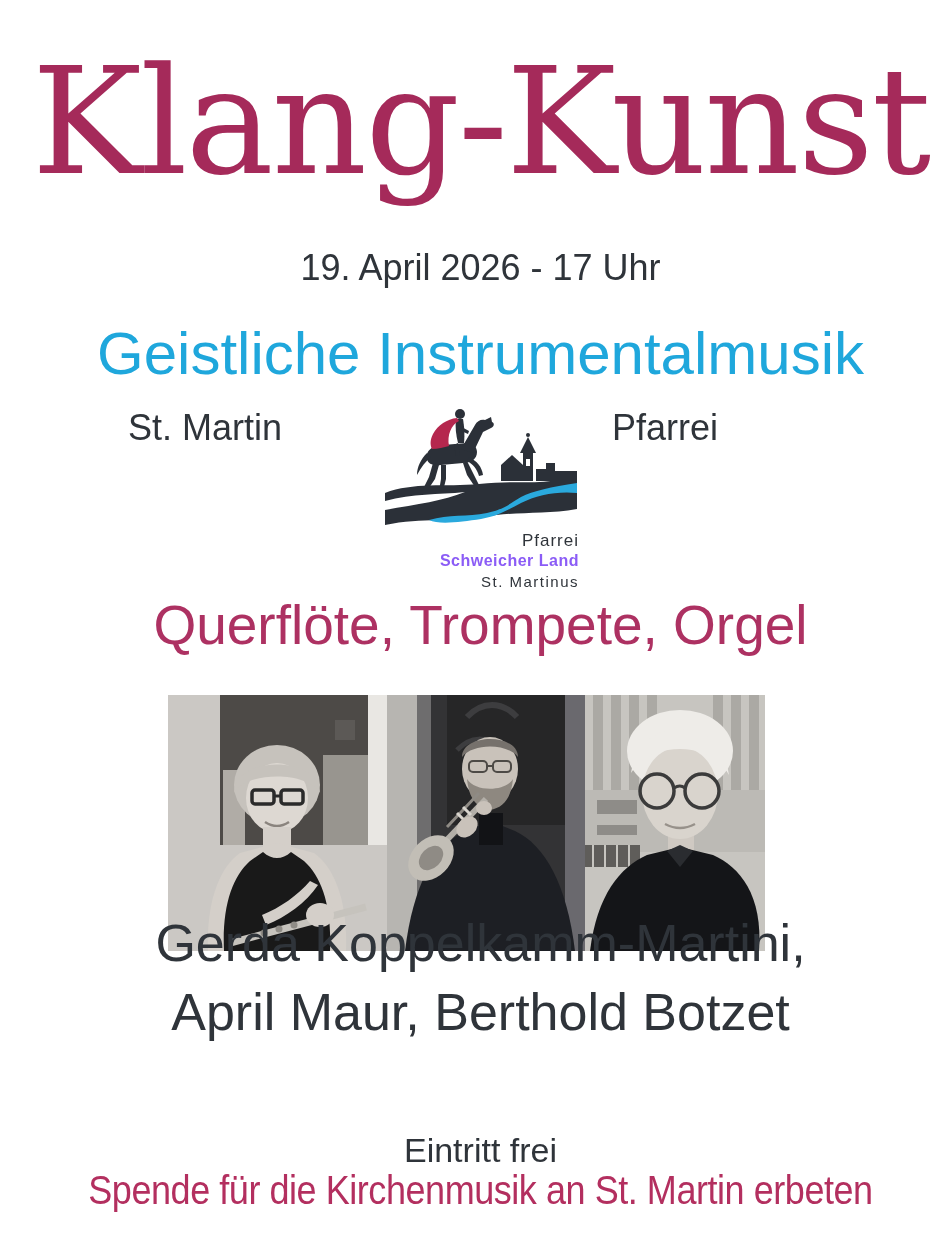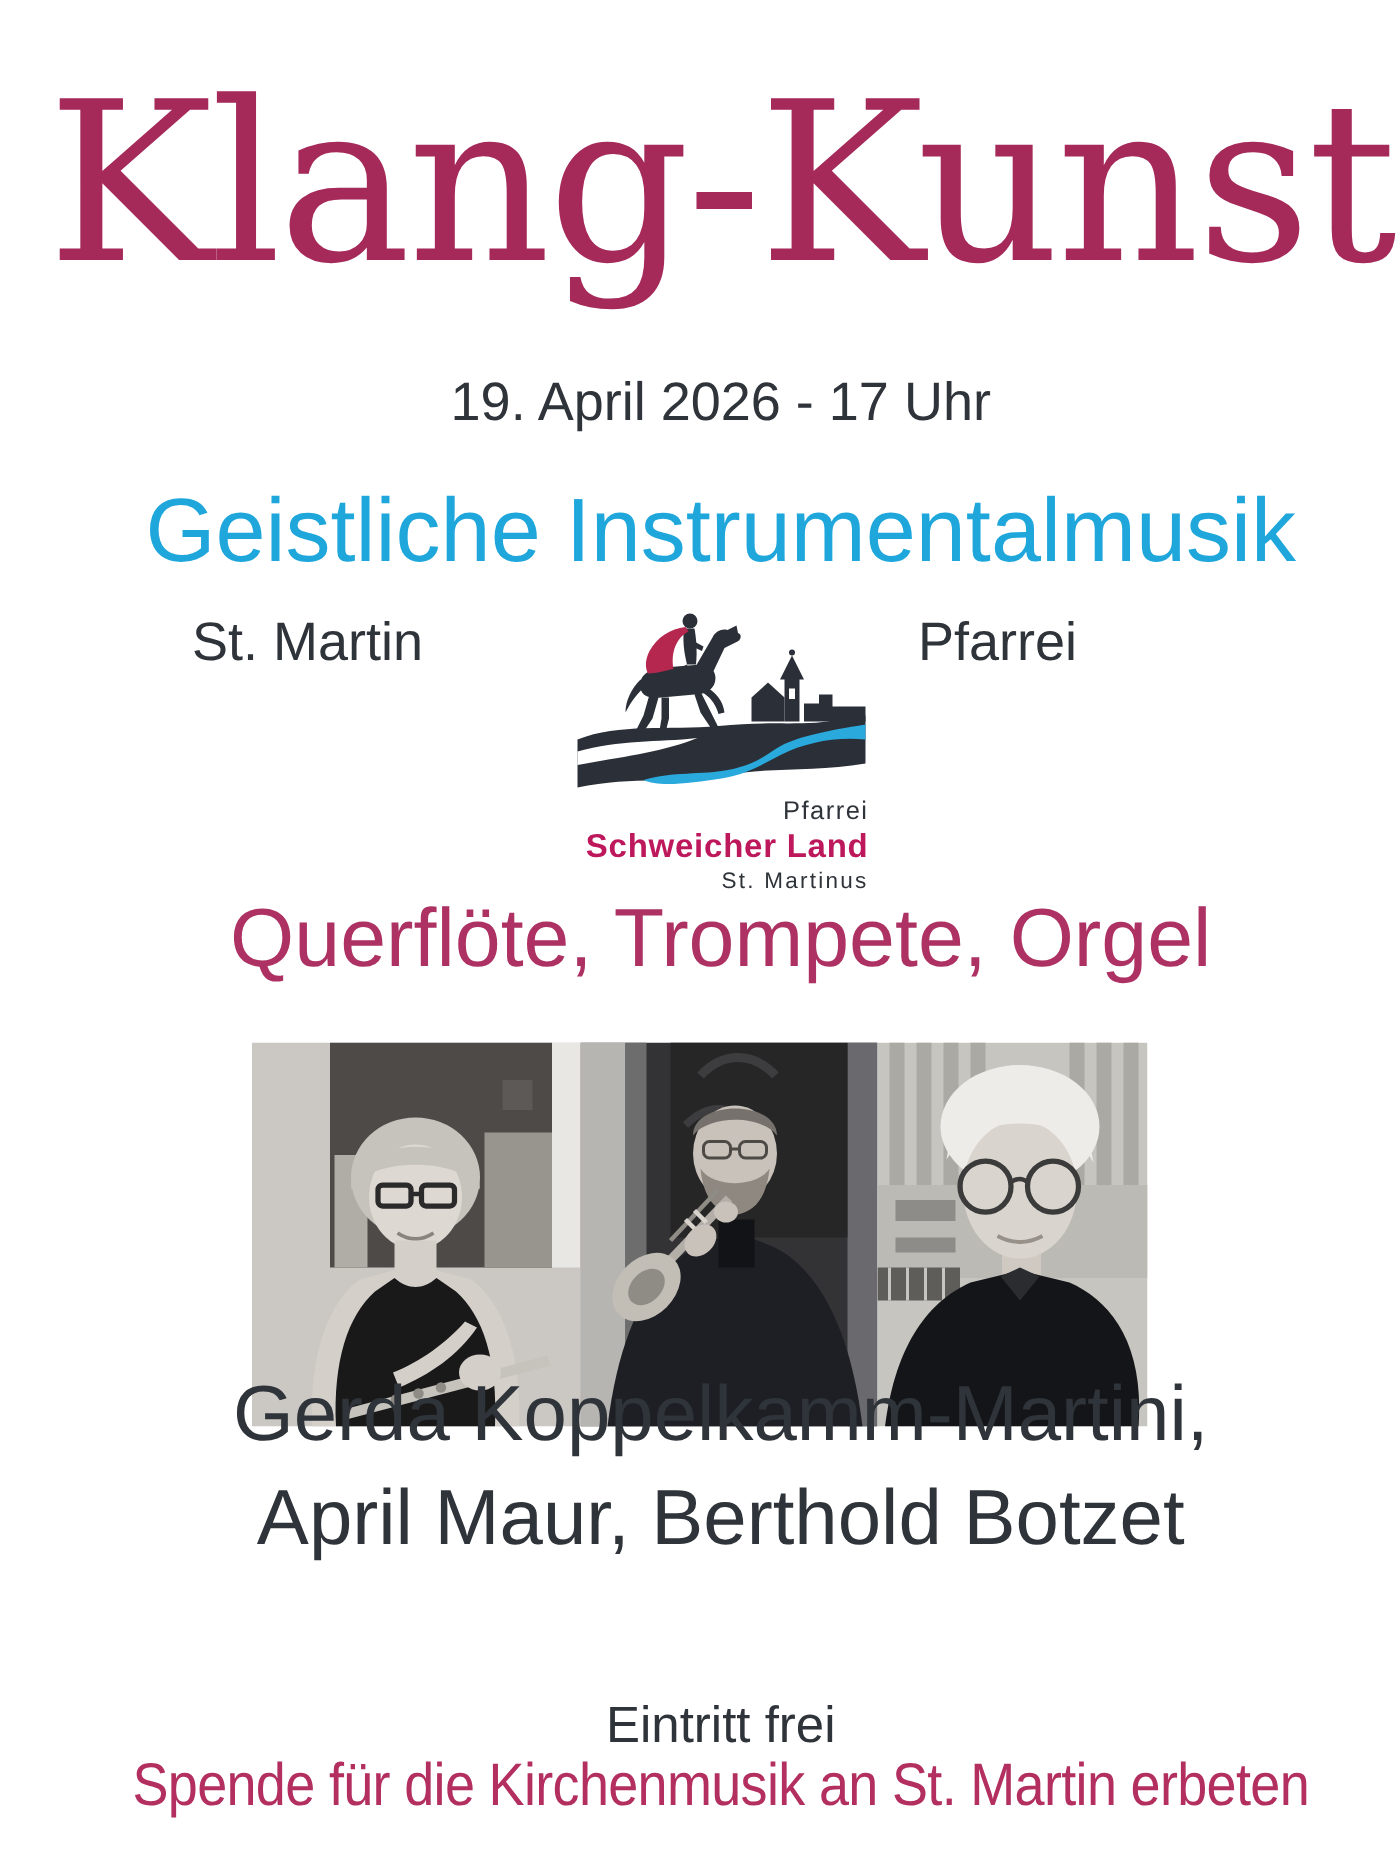--- a/index.html
+++ b/index.html
@@ -13,21 +13,21 @@
     font-size:148px;line-height:1.12;letter-spacing:-2px;color:#a52a5a;
   }
   .date-line{top:247px;font-size:36px;color:#2f343a;}
   .subtitle{top:319px;font-size:60px;color:#1fa7dc;}
   .venue{position:absolute;top:407px;font-size:36px;color:#2f343a;white-space:nowrap;}
   .venue-left{left:128px;}
   .venue-right{left:612px;}
   .logo{position:absolute;left:383px;top:397px;width:196px;text-align:right;line-height:1;}
   .logo svg{display:block;}
   .logo-l1{font-size:17px;color:#2f343a;letter-spacing:1px;margin-top:3px;}
-  .logo-l2{font-size:22px;font-weight:700;color:#be185d;letter-spacing:.5px;margin-top:4px;}
+  .logo-l2{font-size:16px;font-weight:700;color:#8b5cf6;letter-spacing:.5px;margin-top:4px;}
   .logo-l3{font-size:15px;color:#2f343a;letter-spacing:1.5px;margin-top:5px;}
   .instruments{top:593px;font-size:55px;color:#ad3162;}
   .photos{position:absolute;left:168px;top:695px;width:597px;height:256px;display:flex;}
   .photos svg{display:block;height:256px;}
   .names{top:909px;font-size:52px;line-height:69px;color:#2f343a;text-align:center;}
   .admission{top:1131px;font-size:34px;color:#2f343a;}
   .donation{
     top:1168px;font-size:40px;letter-spacing:-.5px;color:#b32f5f;
     transform:scaleX(.9);transform-origin:50% 50%;
   }

